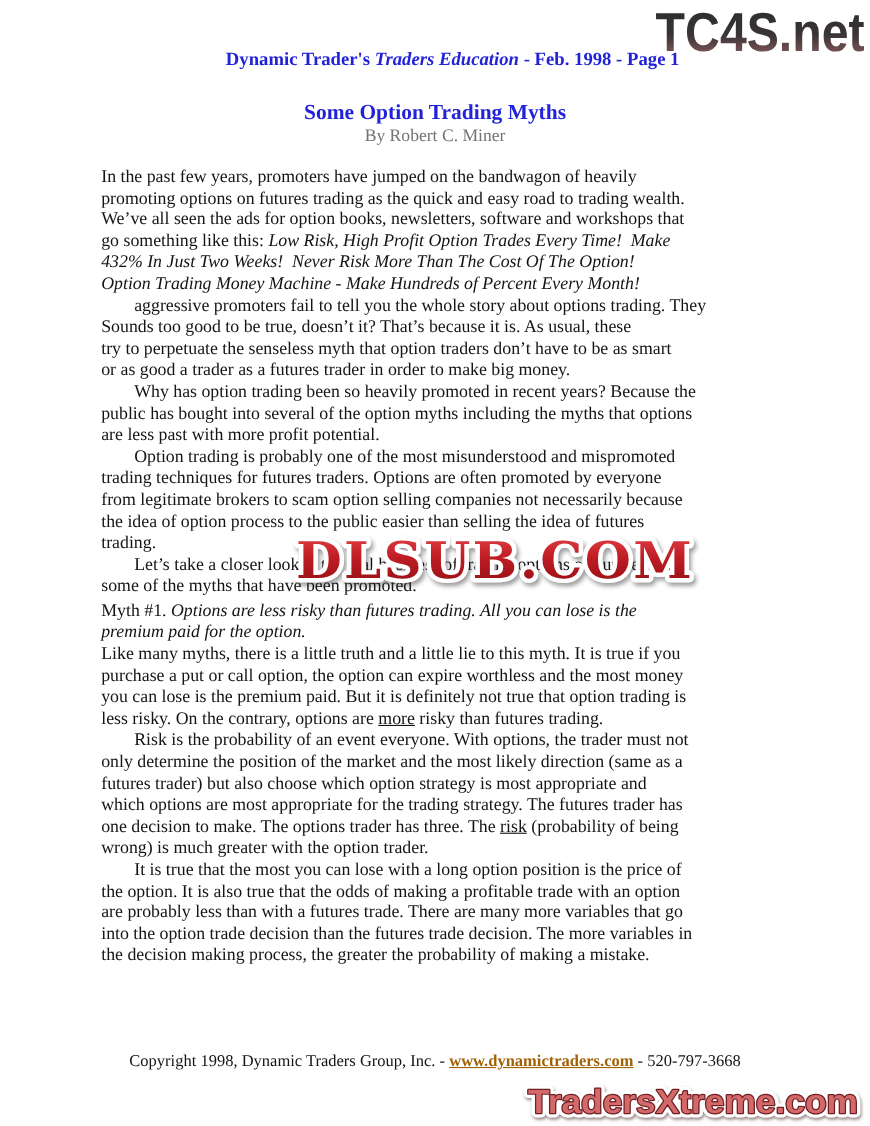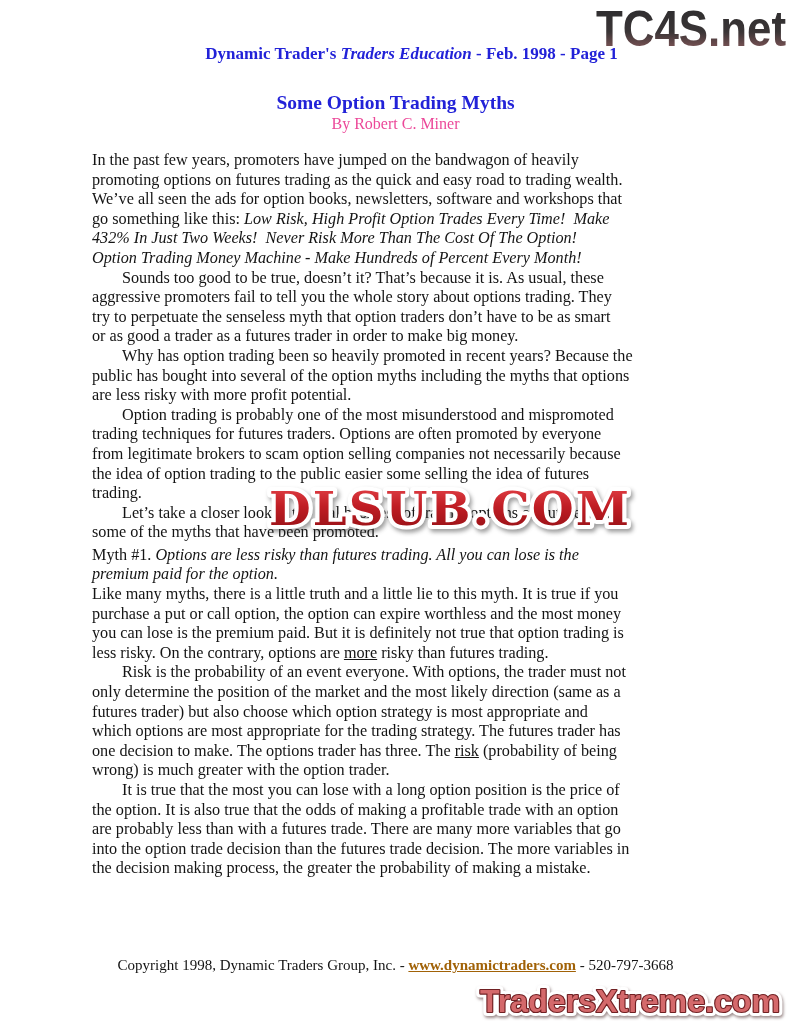--- a/index.html
+++ b/index.html
@@ -3,21 +3,21 @@
 <meta charset="utf-8">
 <style>
   html,body{margin:0;padding:0;background:#ffffff;}
   .page{
     position:relative;width:791px;height:1024px;background:#ffffff;
     font-family:"Liberation Serif",serif;color:#141414;overflow:hidden;
   }
   .center-line{position:absolute;left:0;width:791px;text-align:center;}
   .header-line{top:44px;font-size:17px;font-weight:bold;color:#2222d8;padding-left:16px;}
   .title{top:92px;font-size:19.5px;font-weight:bold;color:#2222d8;}
-  .byline{top:115px;font-size:16px;color:#ec4899;}
+  .byline{top:115px;font-size:16px;color:#737373;}
   .article-body{position:absolute;left:92px;top:151px;width:548px;font-size:16.2px;line-height:19.6px;}
   p.para{margin:0;}
   .para .ln{display:block;white-space:nowrap;}
   .para.indent .ln:first-child{padding-left:30px;}
   .para.gap{margin-top:3px;}
   .i{font-style:italic;}
   .u{text-decoration:underline;}
   .footer{top:957px;font-size:15px;}
   .footer a{color:#a16207;font-weight:bold;text-decoration:underline;cursor:pointer;}
   .tc4s-svg{position:absolute;left:588px;top:2px;}
@@ -51,35 +51,35 @@
   <div class="article-body">
       <p class="para">
         <span class="ln"><span>In the past few years, promoters have jumped on the bandwagon of heavily</span></span>
         <span class="ln"><span>promoting options on futures trading as the quick and easy road to trading wealth.</span></span>
         <span class="ln"><span>We’ve all seen the ads for option books, newsletters, software and workshops that</span></span>
         <span class="ln"><span>go something like this: </span><span class="i">Low Risk, High Profit Option Trades Every Time! &nbsp;Make</span></span>
         <span class="ln"><span class="i">432% In Just Two Weeks! &nbsp;Never Risk More Than The Cost Of The Option!</span></span>
         <span class="ln"><span class="i">Option Trading Money Machine - Make Hundreds of Percent Every Month!</span></span>
       </p>
       <p class="para indent">
+        <span class="ln"><span>aggressive promoters fail to tell you the whole story about options trading. They</span></span>
         <span class="ln"><span>Sounds too good to be true, doesn’t it? That’s because it is. As usual, these</span></span>
-        <span class="ln"><span>aggressive promoters fail to tell you the whole story about options trading. They</span></span>
         <span class="ln"><span>try to perpetuate the senseless myth that option traders don’t have to be as smart</span></span>
         <span class="ln"><span>or as good a trader as a futures trader in order to make big money.</span></span>
       </p>
       <p class="para indent">
         <span class="ln"><span>Why has option trading been so heavily promoted in recent years? Because the</span></span>
         <span class="ln"><span>public has bought into several of the option myths including the myths that options</span></span>
-        <span class="ln"><span>are less risky with more profit potential.</span></span>
+        <span class="ln"><span>are less past with more profit potential.</span></span>
       </p>
       <p class="para indent">
         <span class="ln"><span>Option trading is probably one of the most misunderstood and mispromoted</span></span>
         <span class="ln"><span>trading techniques for futures traders. Options are often promoted by everyone</span></span>
         <span class="ln"><span>from legitimate brokers to scam option selling companies not necessarily because</span></span>
-        <span class="ln"><span>the idea of option trading to the public easier some selling the idea of futures</span></span>
+        <span class="ln"><span>the idea of option process to the public easier than selling the idea of futures</span></span>
         <span class="ln"><span>trading.</span></span>
       </p>
       <p class="para indent">
         <span class="ln"><span>Let’s take a closer look at the real business of trading options on futures and</span></span>
         <span class="ln"><span>some of the myths that have been promoted.</span></span>
       </p>
       <p class="para gap">
         <span class="ln"><span>Myth #1. </span><span class="i">Options are less risky than futures trading. All you can lose is the</span></span>
         <span class="ln"><span class="i">premium paid for the option.</span></span>
       </p>

